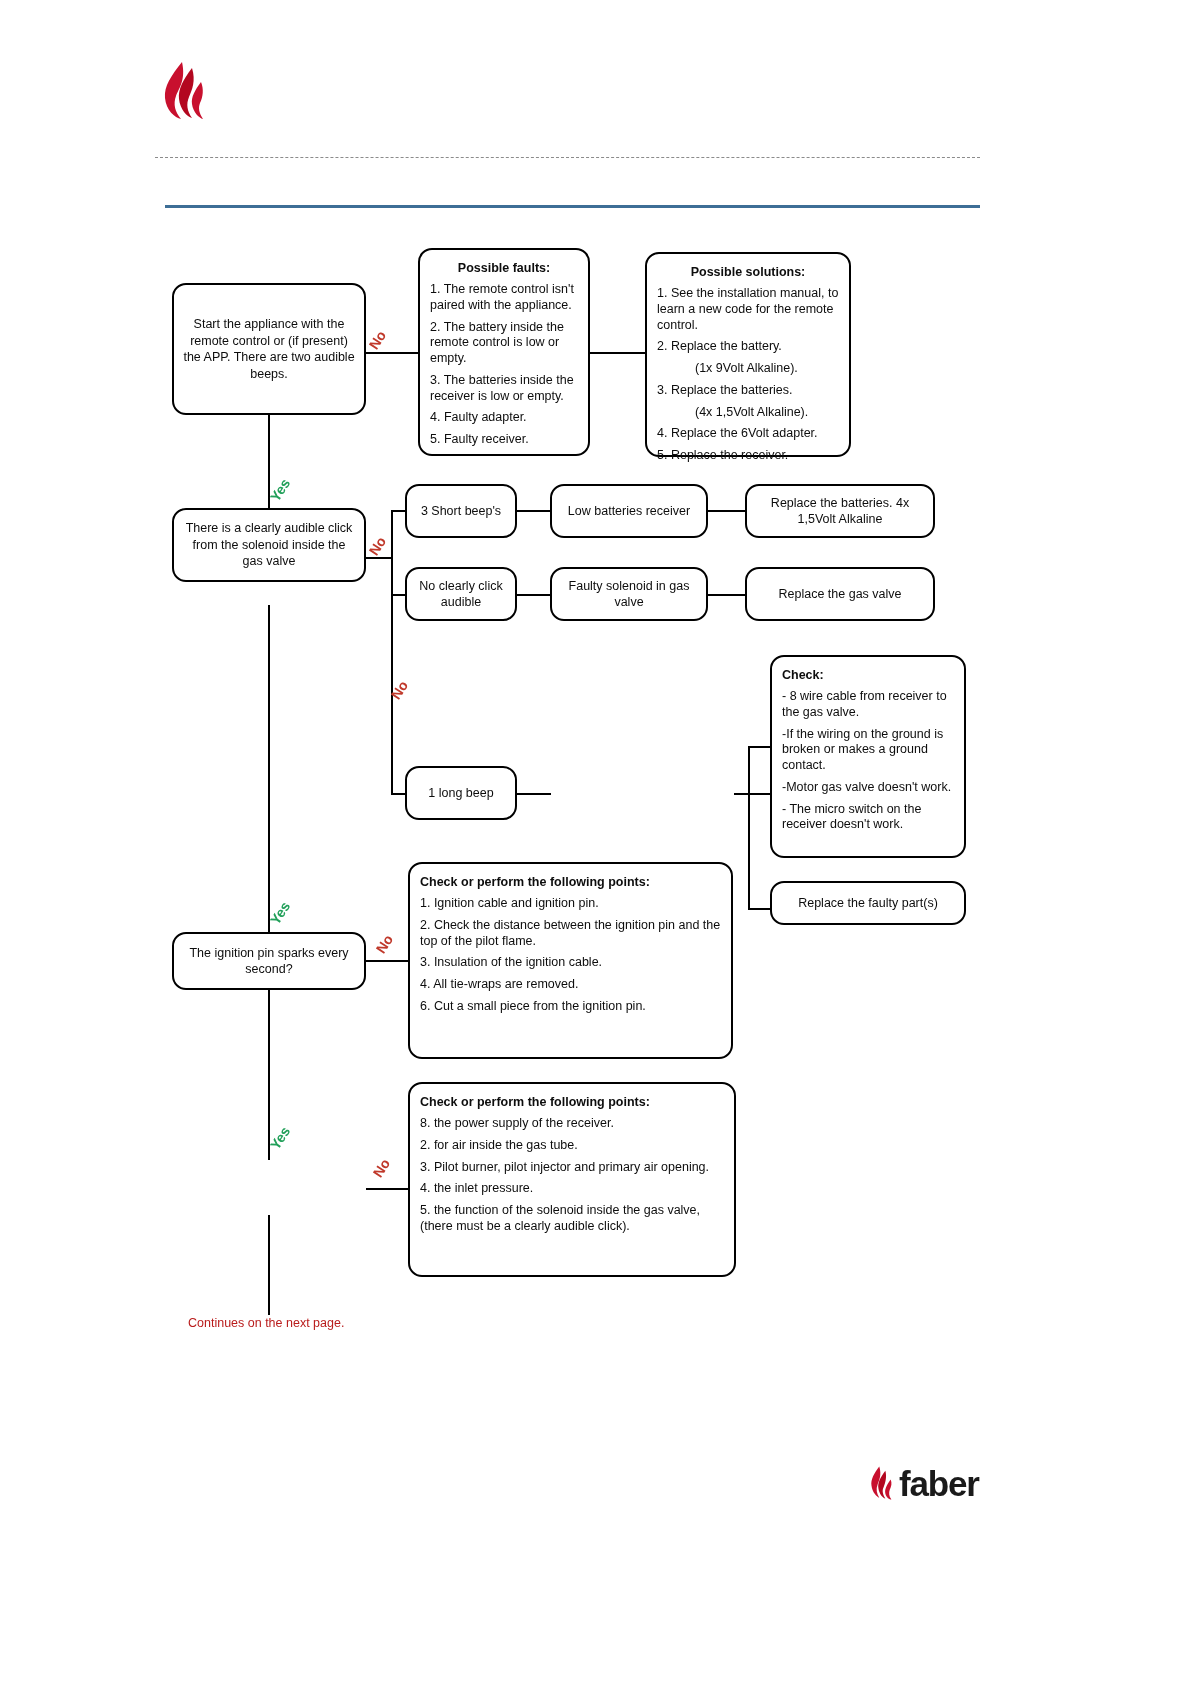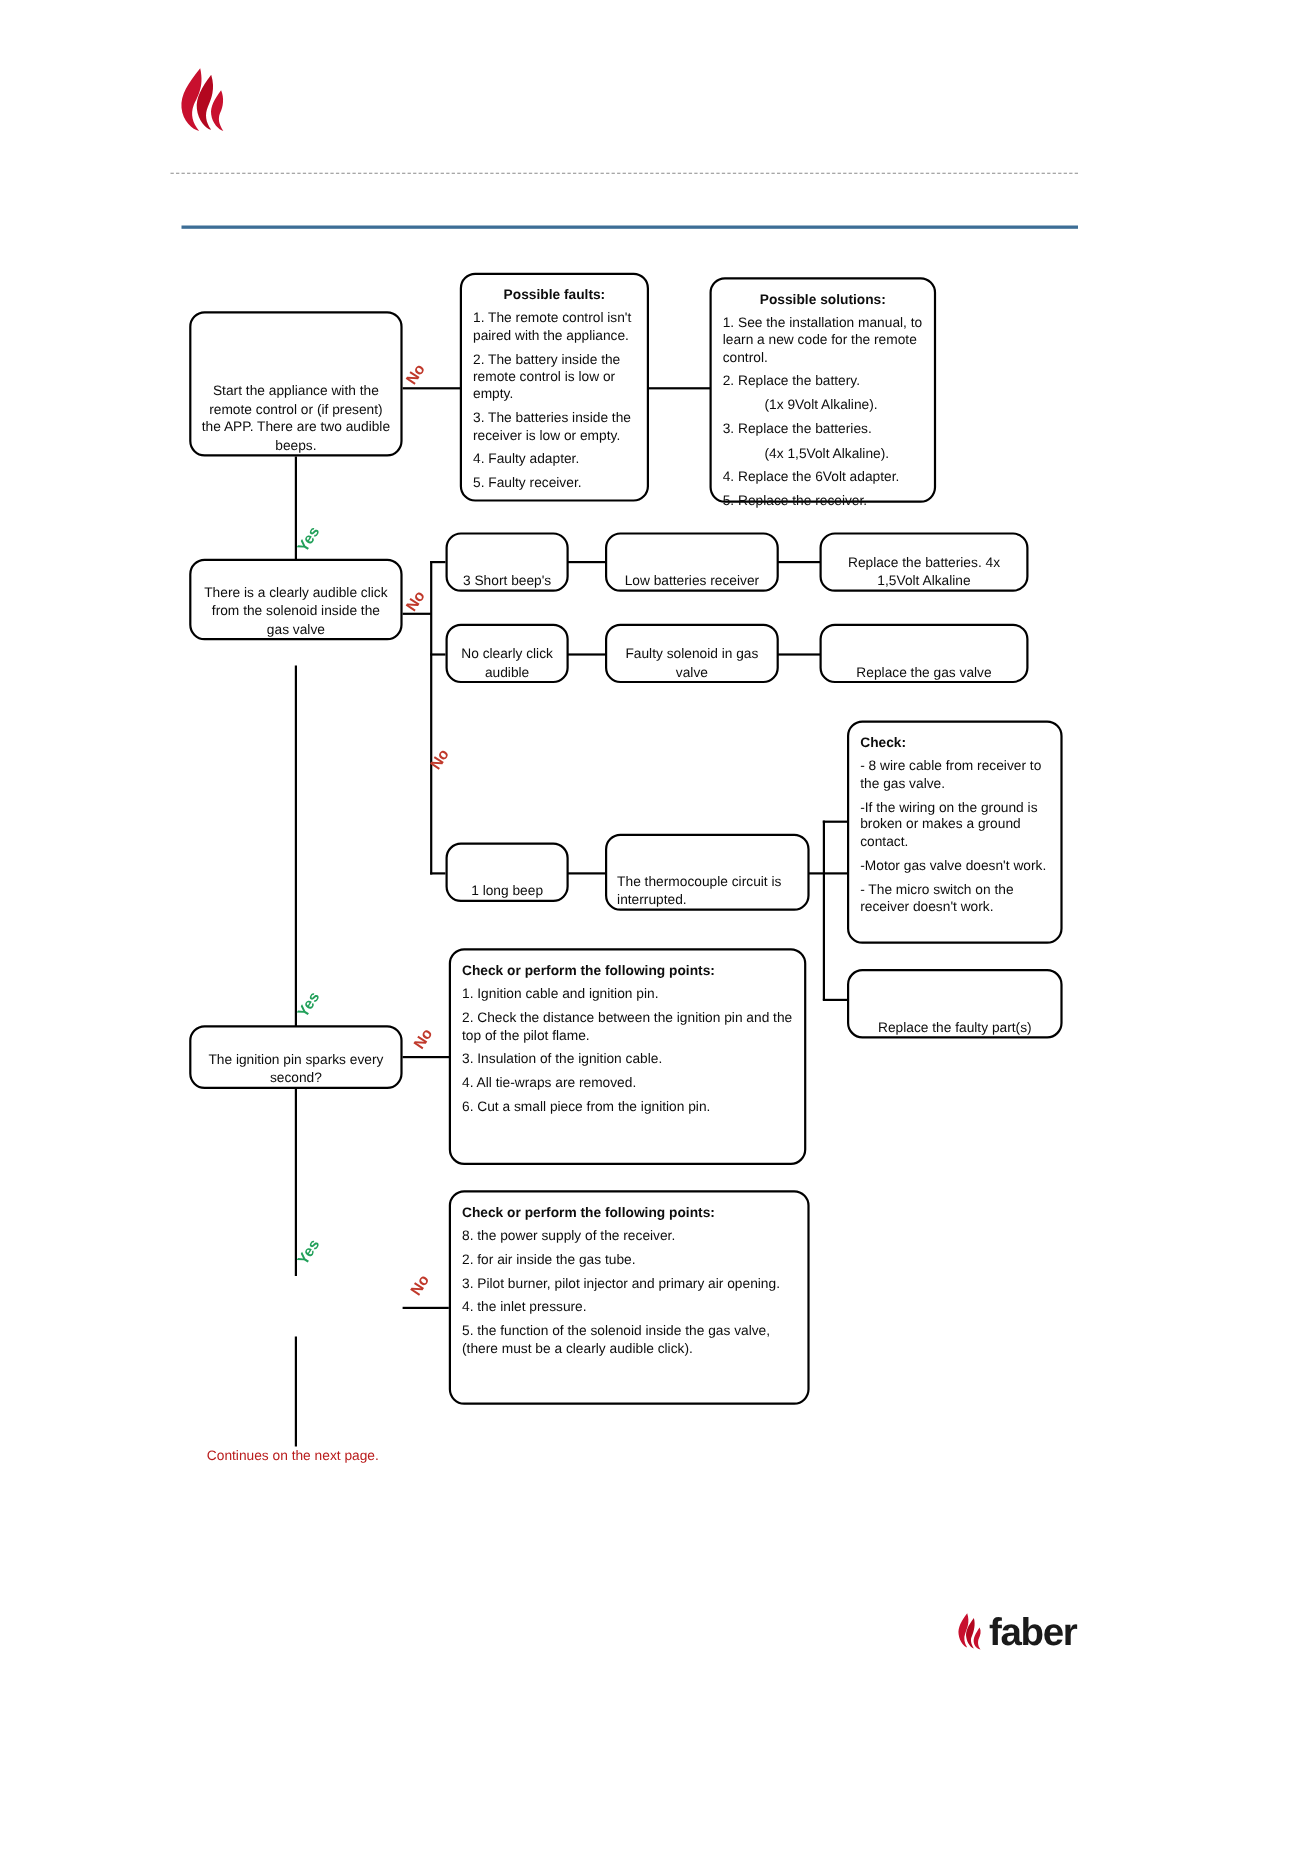--- a/index.html
+++ b/index.html
@@ -66,21 +66,21 @@
 
   
   .node {
     position: absolute;
     box-sizing: border-box;
     border: 2.6px solid #000000;
     border-radius: 14px;
     background: #ffffff;
     display: flex;
     flex-direction: column;
-    justify-content: flex-end;
+    justify-content: center;
     z-index: 3;
   }
   .node.center {
     align-items: center;
     text-align: center;
   }
   .node .txt {
     font-size: 12.5px;
     line-height: 1.32;
     padding: 0 9px;
@@ -239,33 +239,30 @@
   <div class="node center" style="left:550px; top:567px; width:158px; height:54px;">
     <div class="txt">Faulty solenoid in gas valve</div>
   </div>
   <div class="node center" style="left:745px; top:567px; width:190px; height:54px;">
     <div class="txt">Replace the gas valve</div>
   </div>
 
   <div class="node center" style="left:405px; top:766px; width:112px; height:54px;">
     <div class="txt">1 long beep</div>
   </div>
-  <div class="node left" style="left:550px; top:758px; width:186px; height:70px;">
-    <div class="txt">The thermocouple circuit is interrupted.</div>
-  </div>
 
   <div class="node list left" style="left:770px; top:655px; width:196px; height:203px;">
     <div class="hdr">Check:</div>
     <div class="item">- 8 wire cable from receiver to the gas valve.</div>
     <div class="item">-If the wiring on the ground is broken or makes a ground contact.</div>
     <div class="item">-Motor gas valve doesn't work.</div>
     <div class="item">- The micro switch on the receiver doesn't work.</div>
   </div>
 
-  <div class="node center" style="left:770px; top:881px; width:196px; height:63px;">
+  <div class="node center" style="left:770px; top:881px; width:196px; height:44px;">
     <div class="txt">Replace the faulty part(s)</div>
   </div>
 
   <div class="node center" style="left:172px; top:932px; width:194px; height:58px;">
     <div class="txt">The ignition pin sparks every second?</div>
   </div>
 
   <div class="node list left" style="left:408px; top:862px; width:325px; height:197px;">
     <div class="hdr">Check or perform the following points:</div>
     <div class="item">1. Ignition cable and ignition pin.</div>

